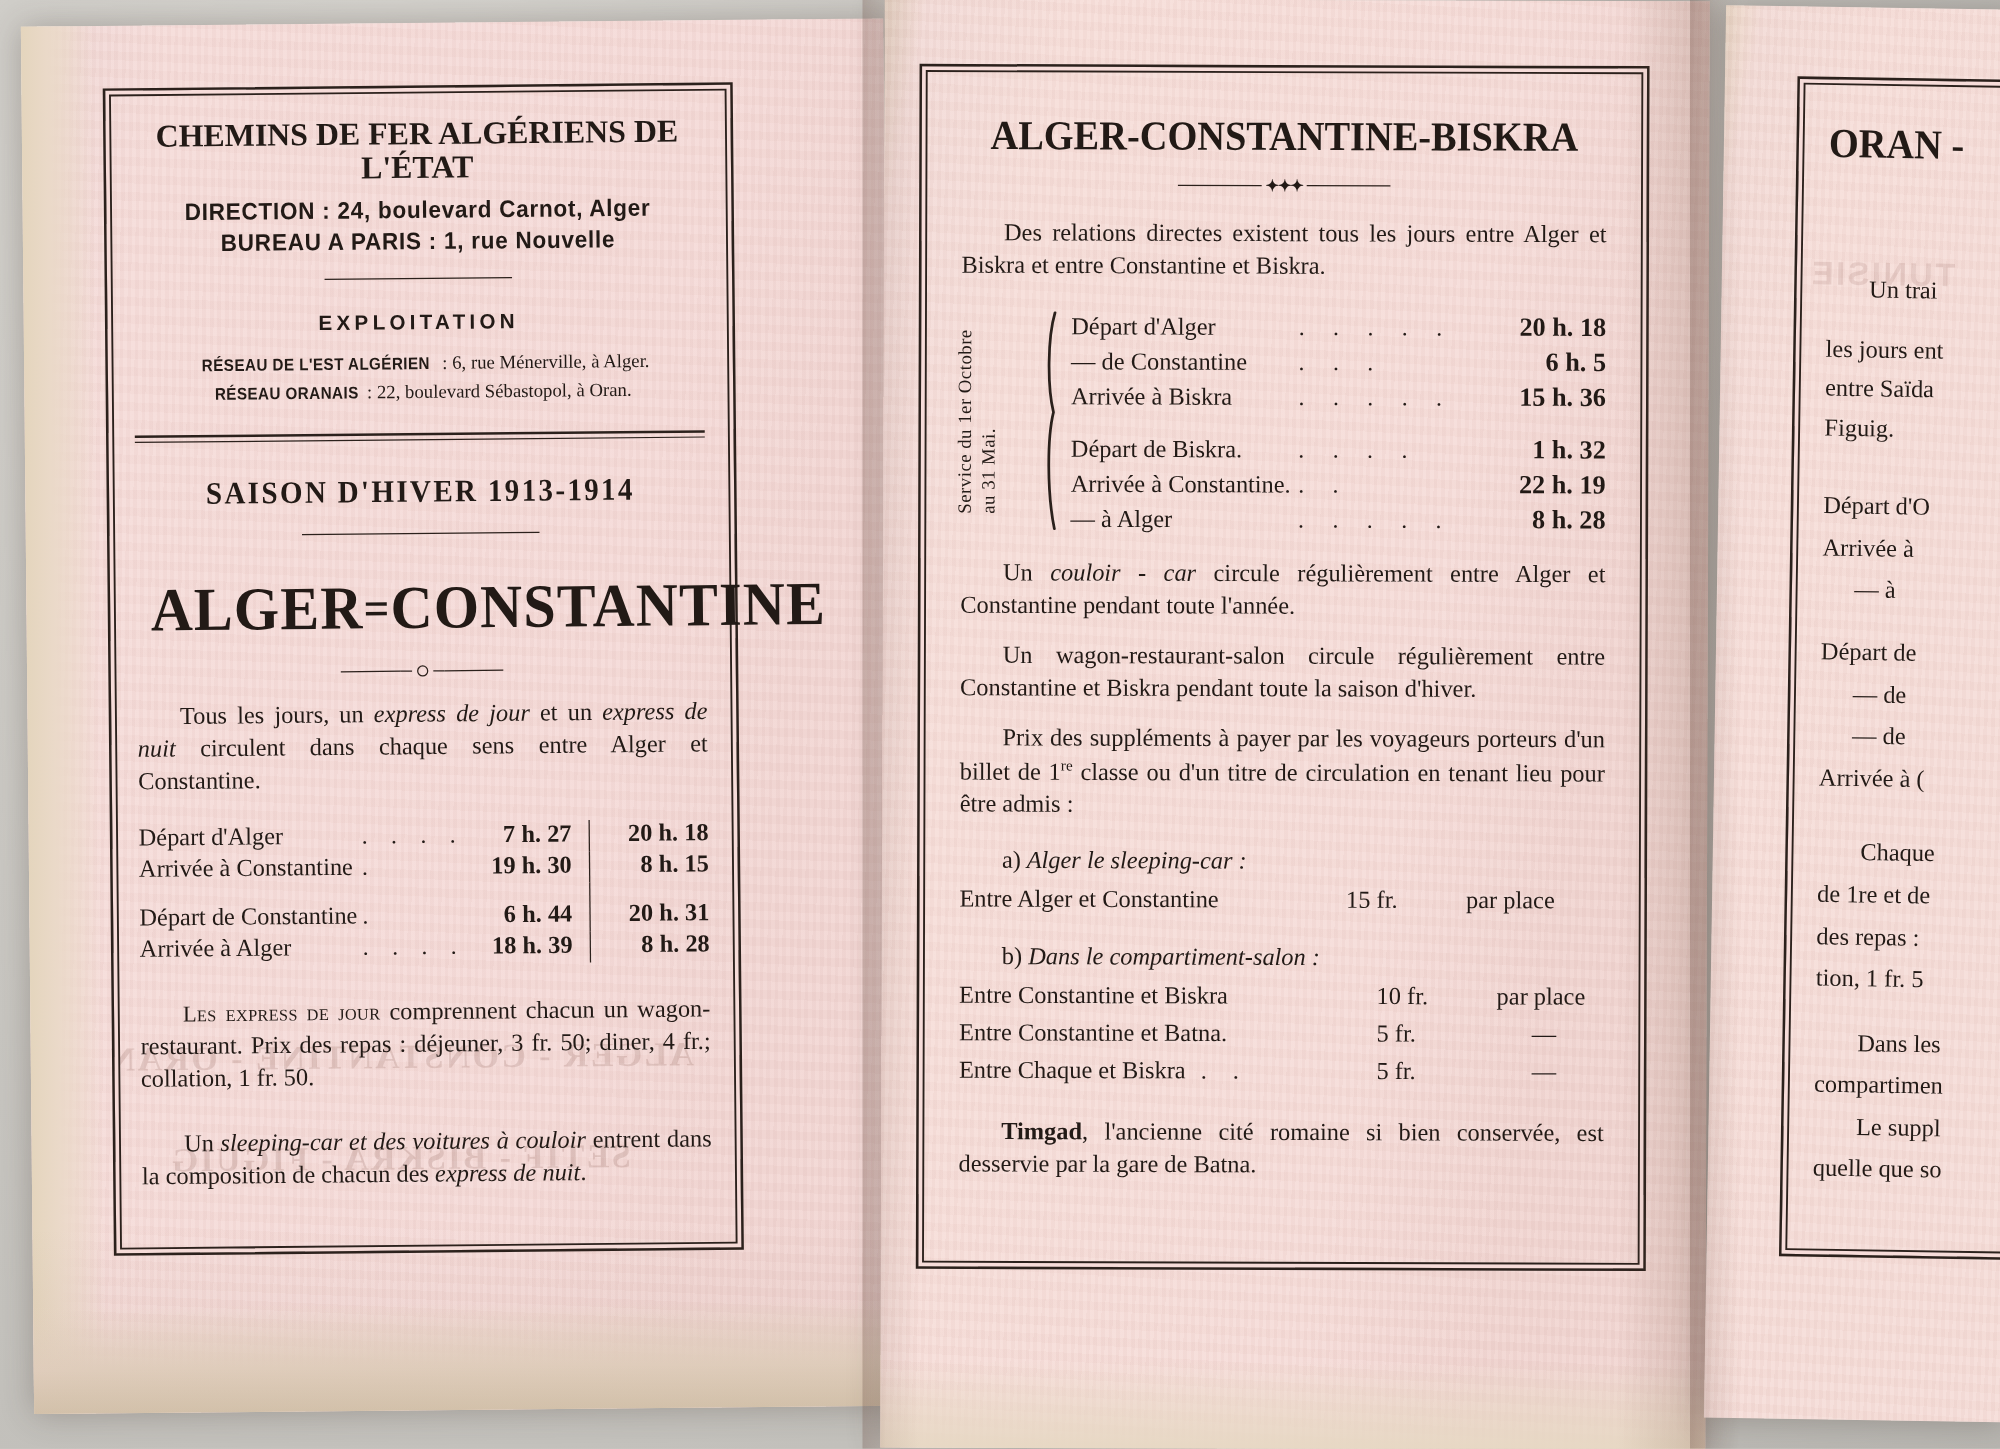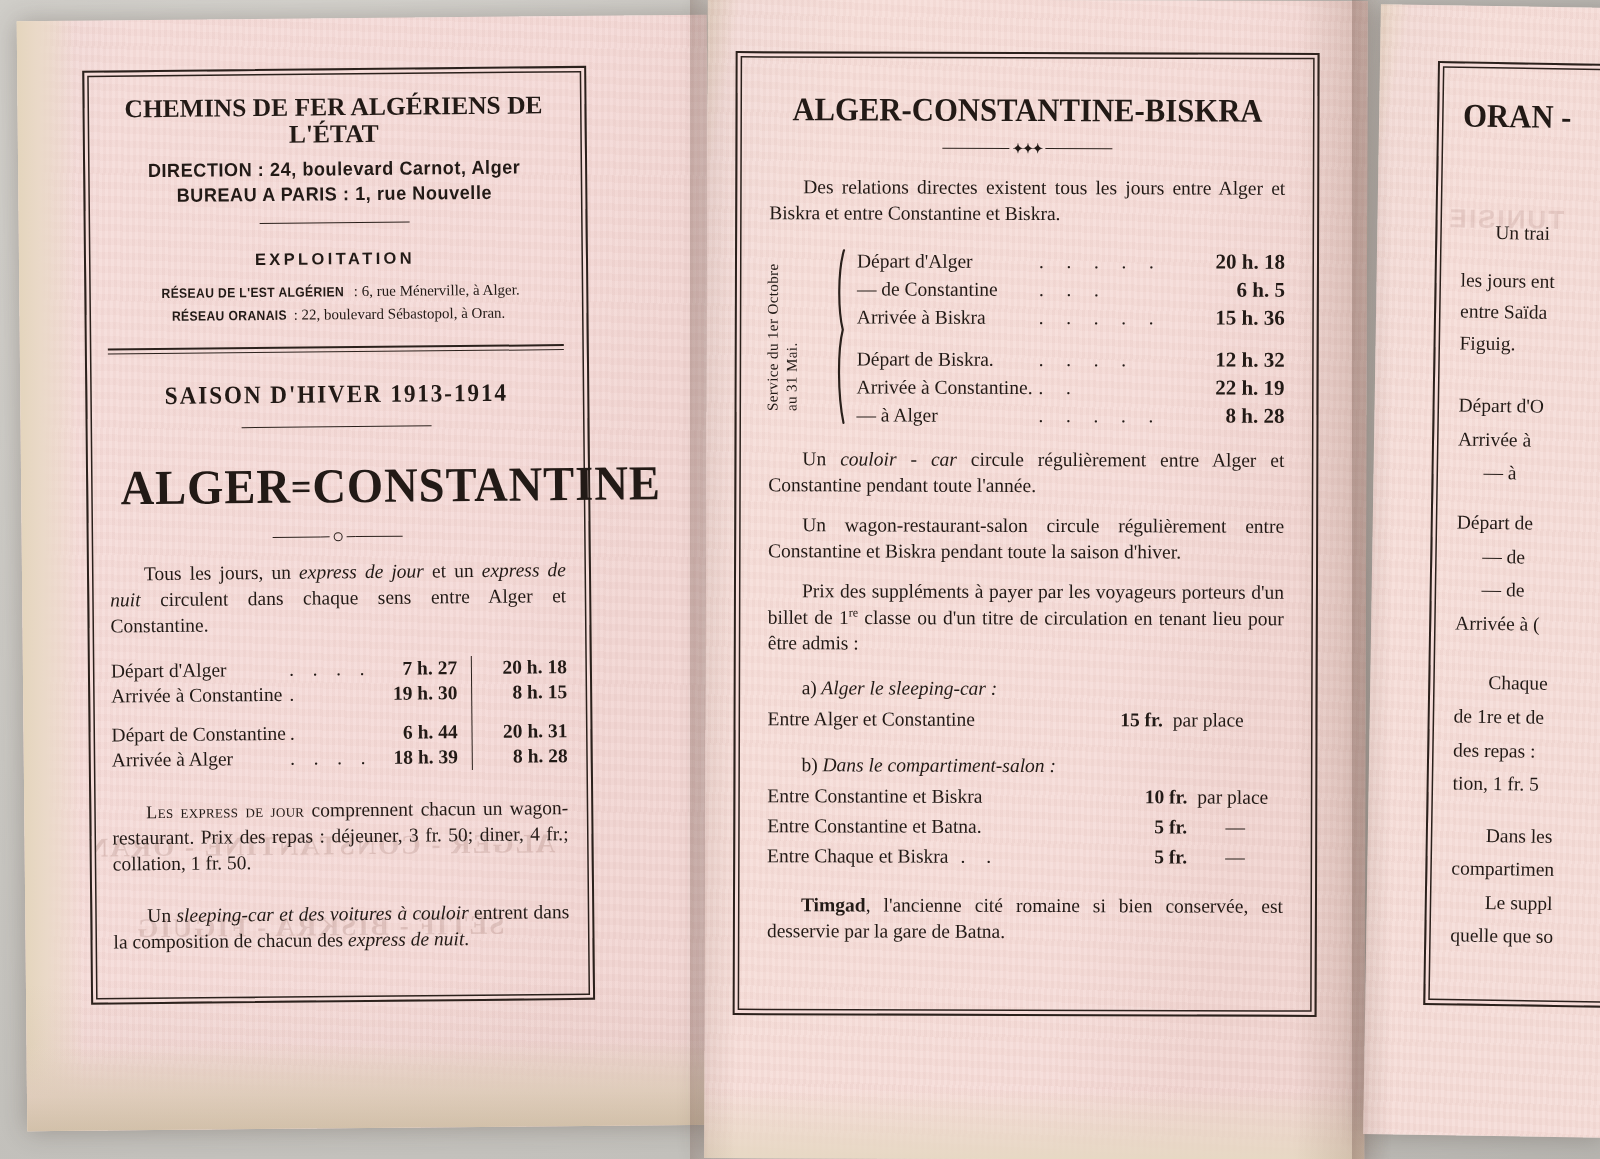--- a/index.html
+++ b/index.html
@@ -236,21 +236,21 @@
   .sublist{
     font-size:19.5px;line-height:1.42;margin:8px 0 2px 0;
   }
   .sublist .hdr{
     text-indent:34px;font-style:italic;margin-bottom:2px;
   }
   .ptable{width:100%;border-collapse:collapse;font-size:19.5px;}
   .ptable td{padding:1px 0;white-space:nowrap;vertical-align:baseline;}
   .ptable .lab{text-align:left;}
   .ptable .dots{letter-spacing:8px;padding:0 6px;}
-  .ptable .pr{text-align:right;font-weight:700;width:86px;}
+  .ptable .pr{text-align:left;font-weight:400;width:86px;}
   .ptable .un{text-align:left;padding-left:10px;font-weight:400;}
   .ptable .un.dash{text-align:center;padding-left:0;width:96px;}
 
   
   #R-head{left:16px;right:-400px;top:16px;width:620px;}
   .route3{
     font-family:"Liberation Serif",serif;
     font-weight:700;font-size:33px;letter-spacing:0px;text-align:left;
     transform:scaleX(.93);transform-origin:left center;
   }
@@ -441,21 +441,21 @@
           <td class="val">15 h. 36</td>
         </tr>
         <tr class="gap">
               <td></td>
               <td></td>
               <td></td>
             </tr>
         <tr>
           <td class="lab">Départ de Biskra.</td>
           <td class="dots">.   .   .   .</td>
-          <td class="val">12 h. 32</td>
+          <td class="val">1 h. 32</td>
         </tr>
         <tr>
           <td class="lab">Arrivée à Constantine.</td>
           <td class="dots">.   .</td>
           <td class="val">22 h. 19</td>
         </tr>
         <tr>
           <td class="lab">—        à Alger</td>
           <td class="dots">.   .   .   .   .</td>
           <td class="val">8 h. 28</td>

